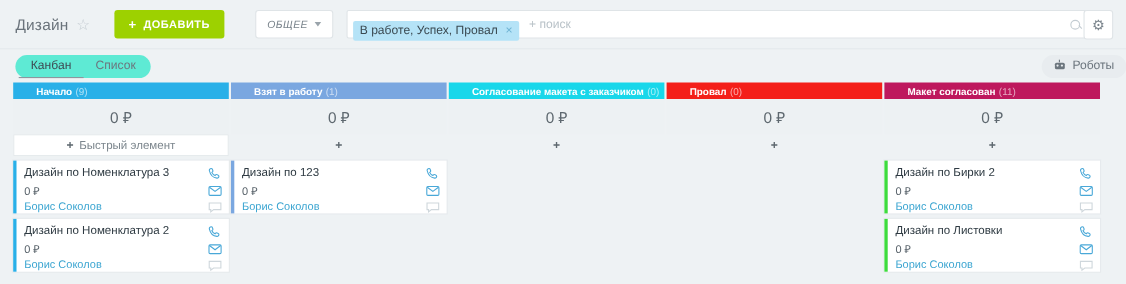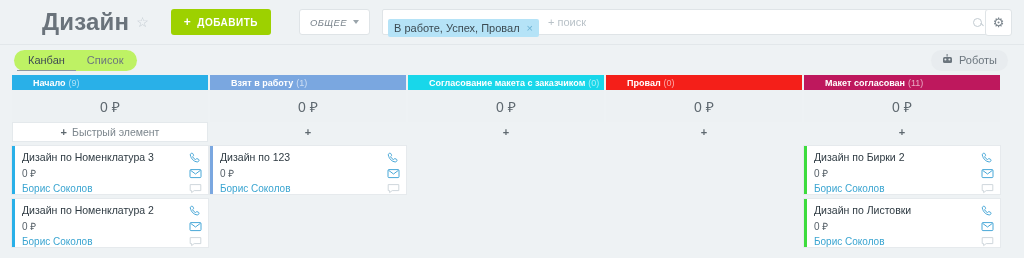--- a/index.html
+++ b/index.html
@@ -16,22 +16,22 @@
   
   .header {
     height: 45px; width: 100%;
     background: #eef2f4;
     display: flex; align-items: center;
     padding: 0 14px;
     border-bottom: 1px solid #e2e7ea;
     position: relative;
   }
   .title {
-    font-size: 24px; color: #6a737b; font-weight: 700;
-    letter-spacing: .2px; white-space: nowrap; margin-left: 28px;
+    font-size: 14px; color: #6a737b; font-weight: 400;
+    letter-spacing: .2px; white-space: nowrap;
   }
   .star-icon { margin-left: 7px; color: #c3cbd1; font-size: 14px; line-height: 1; }
   .btn-add {
     margin-left: 22px;
     background: #9dd100;
     border-radius: 3px;
     height: 26px;
     display: flex; align-items: center; gap: 6px;
     padding: 0 13px;
     color: #fff; font-size: 10px; font-weight: bold; letter-spacing: .5px;
@@ -91,33 +91,33 @@
 
   
   .tabrow {
     height: 30px; width: 100%;
     background: #eef2f4;
     display: flex; align-items: center;
     padding: 0 14px;
     position: relative;
   }
   .tabs {
-    background: #bef264; border-radius: 13px;
+    background: #5eead4; border-radius: 13px;
     height: 21px; display: flex; align-items: center;
     padding: 0 3px;
   }
   .tab {
     padding: 0 11px; height: 21px;
     display: flex; align-items: center;
     font-size: 11px; color: #6c767e;
     cursor: pointer;
   }
   .tab.active { color: #3f4b54; border-bottom: 1.5px solid #8c979e; }
   .btn-robots {
-    position: absolute; right: 16px;
+    position: absolute; right: 0;
     height: 21px; background: #e8ecef; border-radius: 11px;
     display: flex; align-items: center; gap: 6px;
     padding: 0 11px;
     font-size: 11px; color: #6c767e;
     cursor: pointer;
   }
   .robot-glyph { font-size: 10px; color: #6c767e; }
 
   
   .board {

